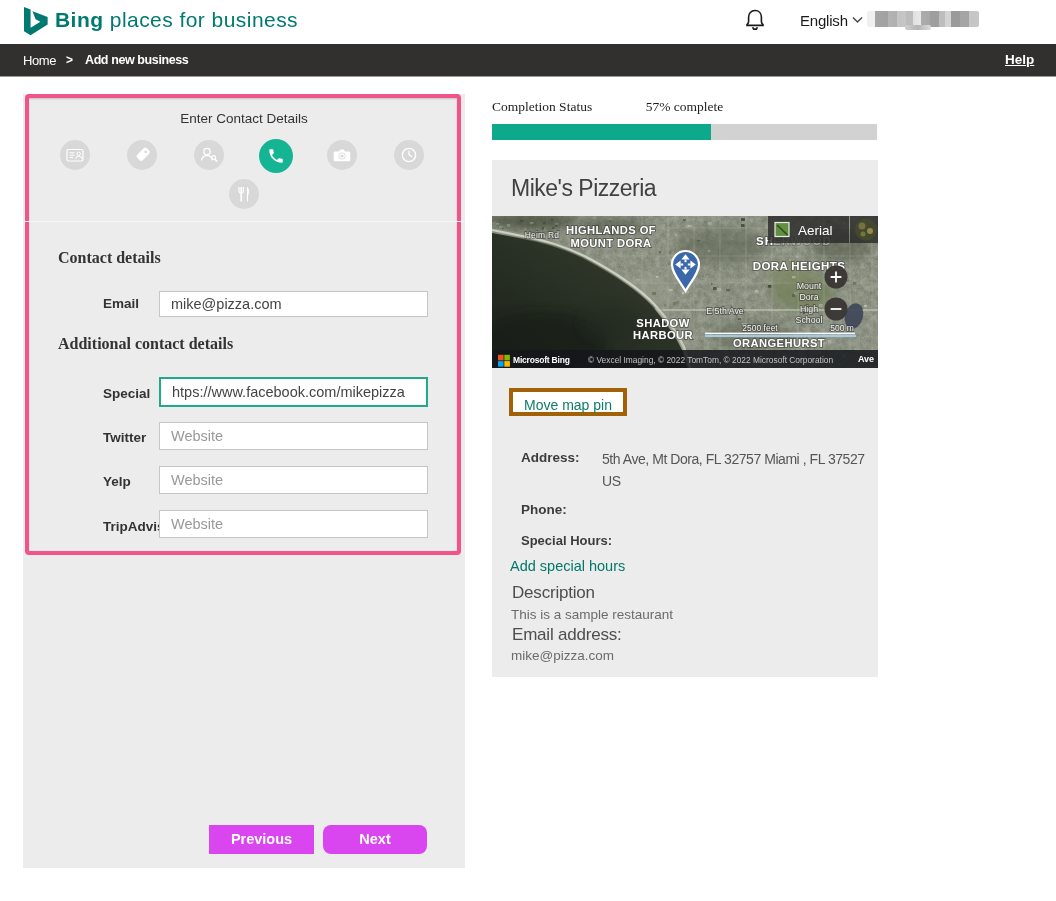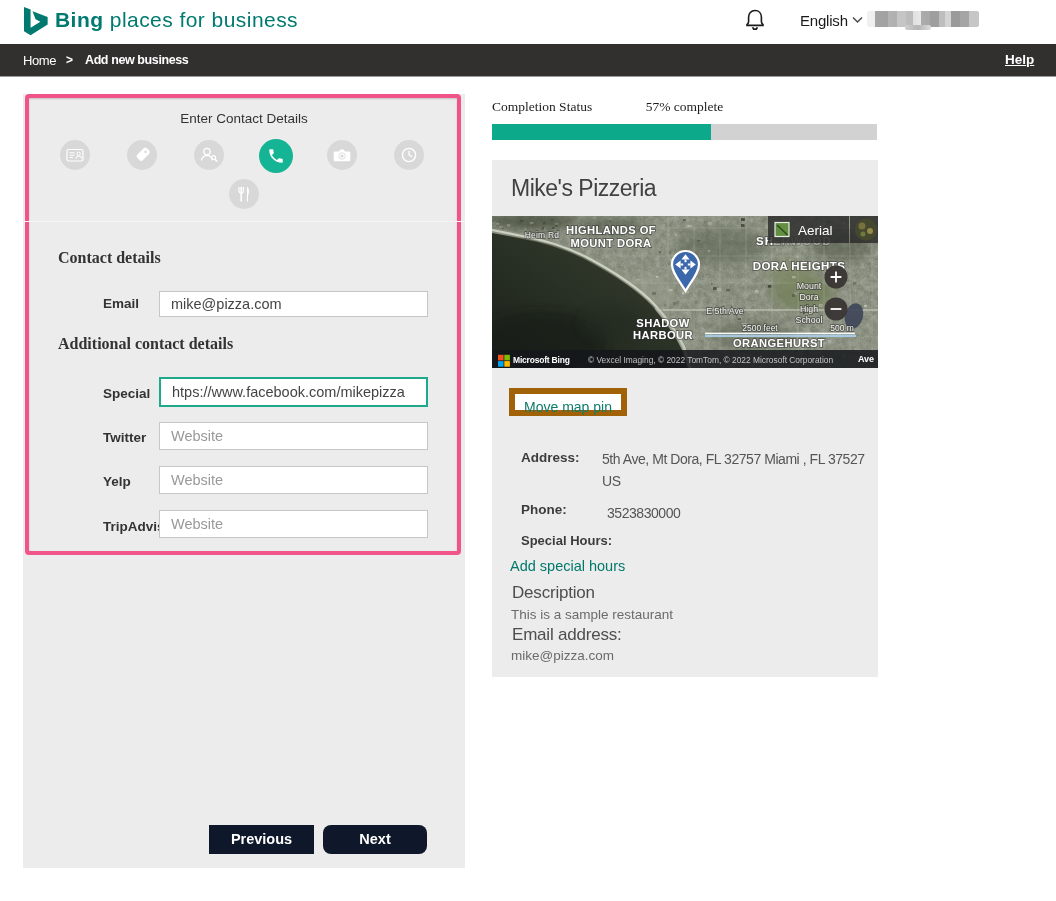--- a/index.html
+++ b/index.html
@@ -34,33 +34,33 @@
   .stepc svg { position:absolute; left:0; top:0; }
   #stepdiv { position:absolute; left:0px; top:127px; width:442px; height:1px; background:#e0dede; border-bottom:1px solid #f5f5f5;}
 
   .h-serif { font-family:"Liberation Serif", serif; font-weight:bold; color:#333; font-size:16px; }
   #h-contact { position:absolute; left:35px; top:155px; }
   #h-additional { position:absolute; left:35px; top:241px; }
   .flabel { position:absolute; left:36px; font-size:13.5px; font-weight:bold; color:#333;padding-left:44px; }
   .finput { position:absolute; left:136px; width:269px; height:26px; background:#fff; border:1px solid #c6c6c6; font-size:14.5px; color:#444; padding-left:11px; display:flex; align-items:center; }
   .ph { color:#999; }
 
-  .navbtn { position:absolute; top:731px; height:29px; background:#0f172a; color:#fff; font-size:14.5px; font-weight:bold; text-align:center; line-height:29px; }
+  .navbtn { position:absolute; top:731px; height:29px; background:#d946ef; color:#fff; font-size:14.5px; font-weight:bold; text-align:center; line-height:29px; }
 
   
   .serif { font-family:"Liberation Serif", serif; }
   #compstat { position:absolute; left:492px; top:99px; font-size:13.5px; color:#1d1d1d; }
   #comppct  { position:absolute; left:492px; top:99px; width:385px; text-align:center; font-size:13.5px; color:#1d1d1d; }
   #pbar { position:absolute; left:492px; top:124px; width:385px; height:16px; background:#d2d2d2; }
   #pfill { position:absolute; left:0; top:0; width:219px; height:16px; background:#0caa8a; }
 
   #card { position:absolute; left:492px; top:160px; width:386px; height:517px; background:#ececec; }
   #cardtitle { position:absolute; left:19px; top:15px; font-size:23px; letter-spacing:-0.5px; color:#414141; }
   #map { position:absolute; left:0px; top:56px; width:386px; height:152px; }
-  #movepin { position:absolute; left:17px; top:228px; width:118px; height:28px; background:#fff; border:6px solid #a16207; color:#0e7c6b; font-size:14px; text-align:center; line-height:26px; }
+  #movepin { position:absolute; left:17px; top:228px; width:118px; height:28px; background:#fff; border:4px solid #a16207; color:#0e7c6b; font-size:14px; text-align:center; line-height:26px; }
   .clabel { position:absolute; left:29px; font-size:13.5px; font-weight:bold; color:#3c3c3c; }
   .cval { position:absolute; left:110px; width:290px; font-size:14px; letter-spacing:-0.45px; color:#555; line-height:22px;}
   #addlink { position:absolute; left:18px; top:398px; font-size:14.5px; color:#00786c; }
   .big { position:absolute; left:20px; font-size:17px; letter-spacing:-0.2px; color:#4e4e4e; }
   .small { position:absolute; left:19px; font-size:13.5px; color:#6b6b6b; }
 </style>
 </head>
 <body>
 <div id="page">
 
@@ -424,21 +424,20 @@
           <rect x="6" y="145.1" width="5.6" height="5.6" fill="#00a4ef"></rect>
           <rect x="12.3" y="145.1" width="5.6" height="5.6" fill="#ffb900"></rect>
           <text x="21" y="146.5" font-size="8.5" font-weight="bold" fill="#ffffff" font-family="Liberation Sans, sans-serif" letter-spacing="-0.2">Microsoft Bing</text>
           <text x="96" y="146.5" font-size="8.4" fill="#c3c3c3" font-family="Liberation Sans, sans-serif">© Vexcel Imaging, © 2022 TomTom, © 2022 Microsoft Corporation</text>
         </svg></div>
     <div id="movepin">Move map pin</div>
 
     <div class="clabel" style="top:290px;">Address:</div>
     <div class="cval" style="top:288px;">5th Ave, Mt Dora, FL 32757 Miami , FL 37527<br>US</div>
     <div class="clabel" style="top:342px;">Phone:</div>
-    <div class="cval" style="top:342px; left:115px;">3523830000</div>
     <div class="clabel" style="top:373px; font-size:13px;">Special Hours:</div>
     <div id="addlink">Add special hours</div>
     <div class="big" style="top:423px;">Description</div>
     <div class="small" style="top:447px;">This is a sample restaurant</div>
     <div class="big" style="top:465px;">Email address:</div>
     <div class="small" style="top:488px;">mike@pizza.com</div>
   </div>
 </div>
 
 </body></html>

